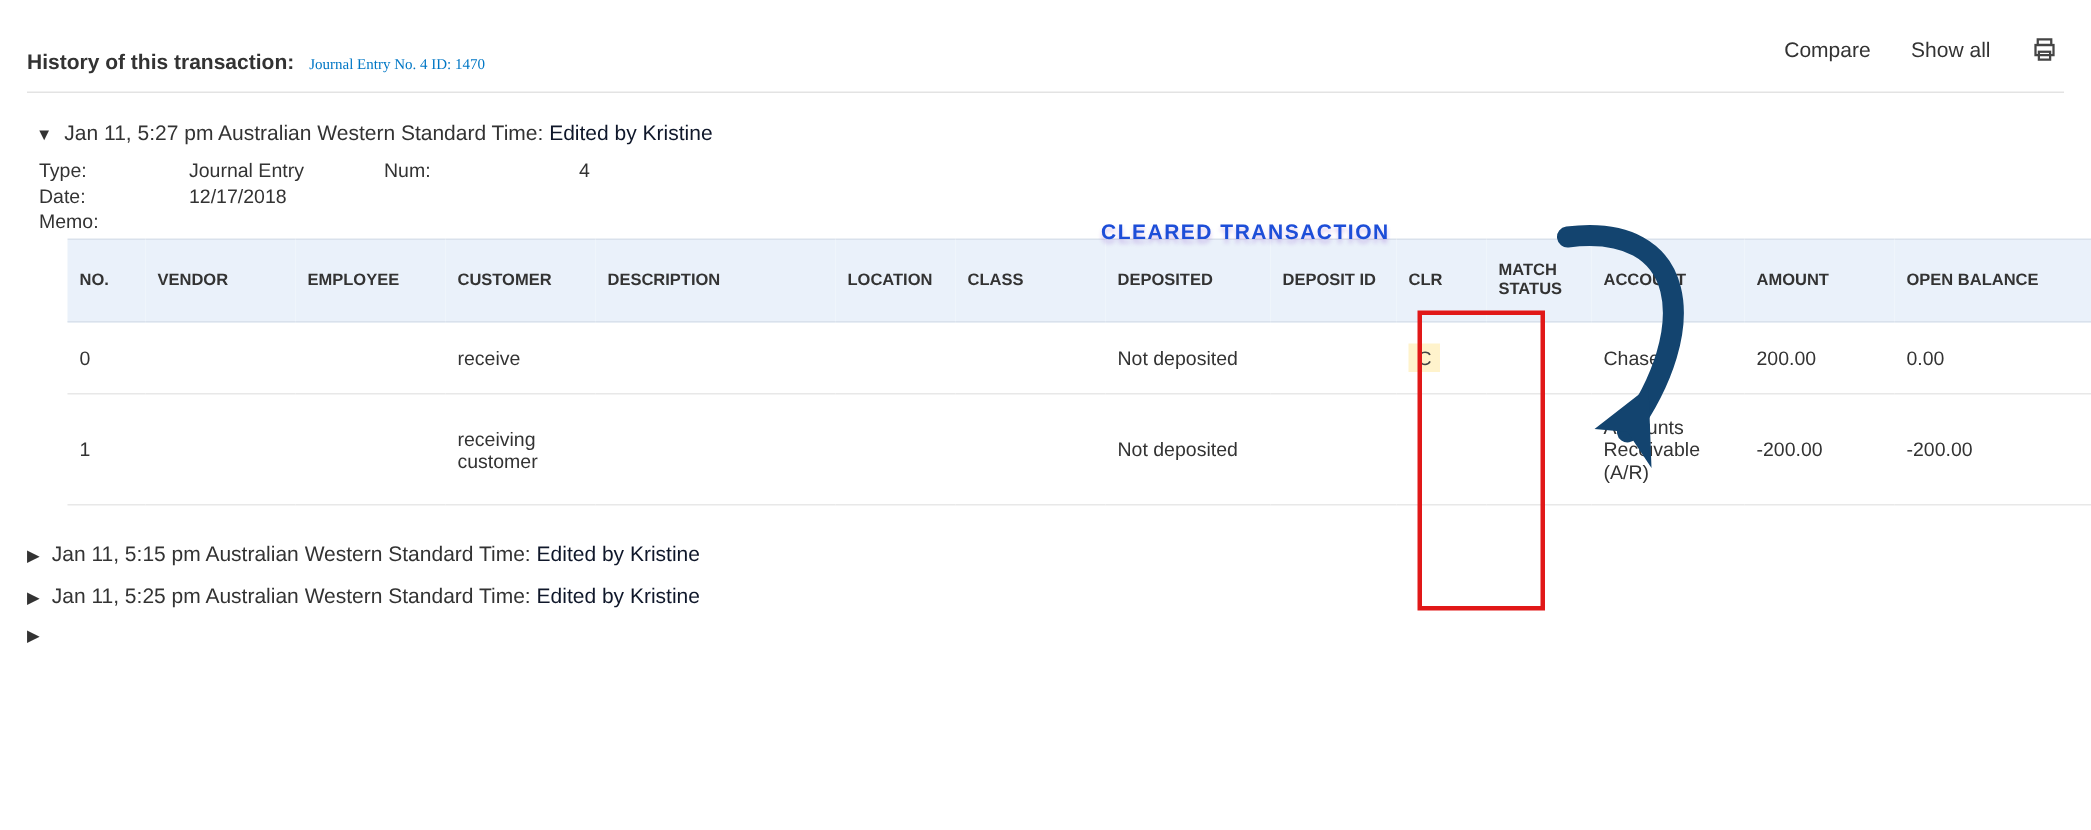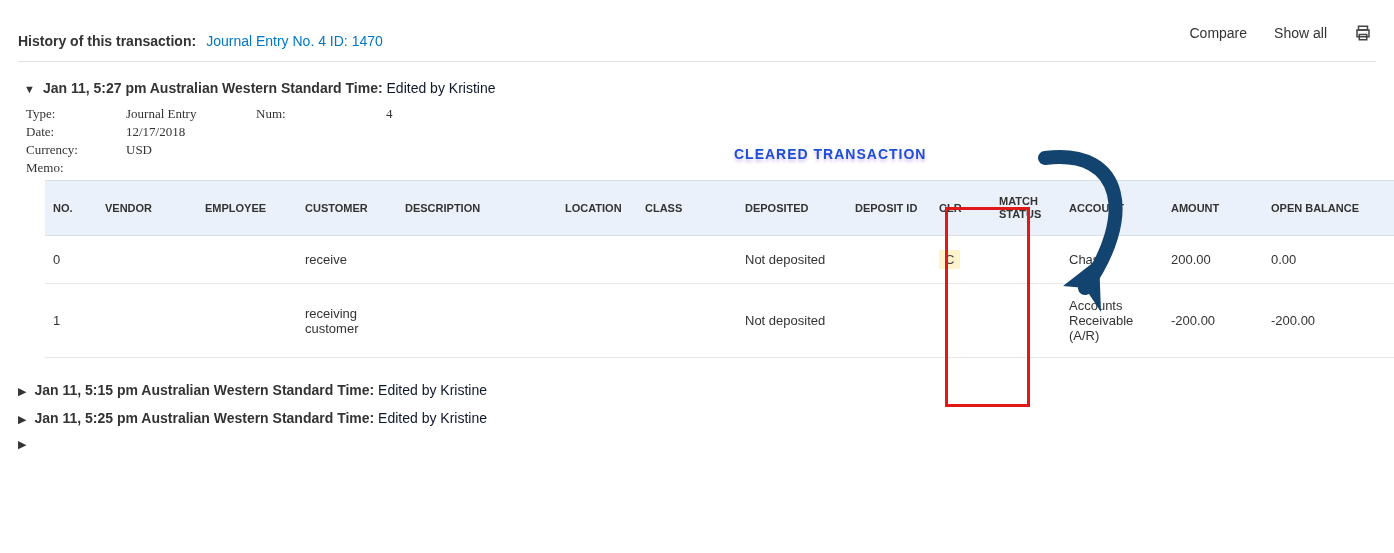--- a/index.html
+++ b/index.html
@@ -13,29 +13,29 @@
     position: relative;
   }
   .wrap { padding: 12px 18px; }
   .hdr {
     display: flex; align-items: center; justify-content: space-between;
     padding: 4px 0 12px 0;
     border-bottom: 1px solid #e3e3e3;
   }
   .hdr-left { display: flex; align-items: baseline; gap: 10px; margin-top: 17px; }
   .hdr-title { font-weight: 700; font-size: 14px; color: #333; }
-  .hdr-link { color: #0077c5; font-size: 14px; }
+  .hdr-link { color: #0077c5; font-size: 10px; font-family: Liberation Serif, serif; }
   .hdr-right { display: flex; align-items: center; gap: 27px; font-size: 14px; color: #333; padding-right: 4px; }
   .print-icon { width: 18px; height: 18px; display: inline-block; color: #444; }
   .section { margin-top: 18px; }
   .disclosure { display: flex; align-items: baseline; gap: 8px; font-size: 14px; margin-bottom: 4px; padding-left: 6px;}
   .tri { font-family: sans-serif; font-size: 11px; user-select: none; }
-  .disclosure .bold { font-weight: 700; }
+  .disclosure .bold { font-weight: 400; }
   .disclosure .plain { font-weight: 400; color: #0f172a; }
-  .meta { margin: 10px 0 0 8px; font-family: Liberation Serif, serif; }
+  .meta { margin: 10px 0 0 8px; }
   .meta-row { display: flex; margin-bottom: 2px; font-size: 13px; color: #333; }
   .meta-lbl { width: 100px; color: #333; }
   .meta-val { width: 130px; }
   .meta-lbl2 { width: 130px; }
   .meta-val2 { width: 80px; }
   table.grid {
     width: 100%; border-collapse: collapse; table-layout: fixed;
     margin-top: 4px;
     margin-left: 27px;
   }
@@ -117,24 +117,20 @@
     <div class="meta">
       <div class="meta-row">
         <span class="meta-lbl">Type:</span>
         <span class="meta-val">Journal Entry</span>
         <span class="meta-lbl2">Num:</span>
         <span class="meta-val2">4</span>
       </div>
       <div class="meta-row">
         <span class="meta-lbl">Date:</span>
         <span class="meta-val">12/17/2018</span>
-      </div>
-      <div class="meta-row">
-        <span class="meta-lbl">Currency:</span>
-        <span class="meta-val">USD</span>
       </div>
       <div class="meta-row">
         <span class="meta-lbl">Memo:</span>
       </div>
     </div>
 
     <table class="grid">
       <colgroup>
         <col style="width:52px">
           <col style="width:100px">

